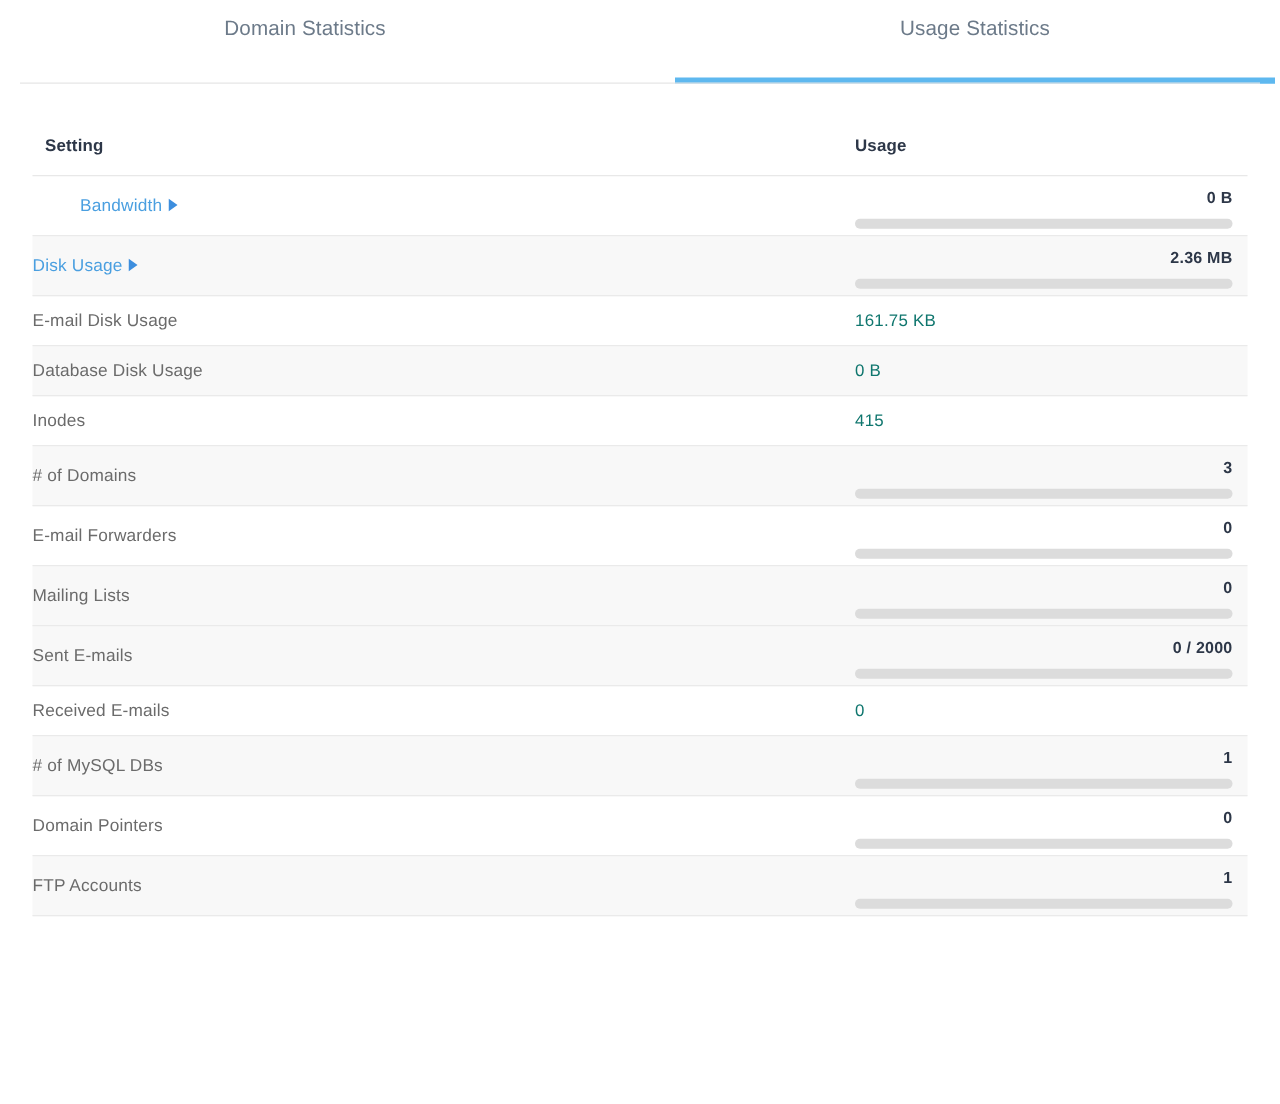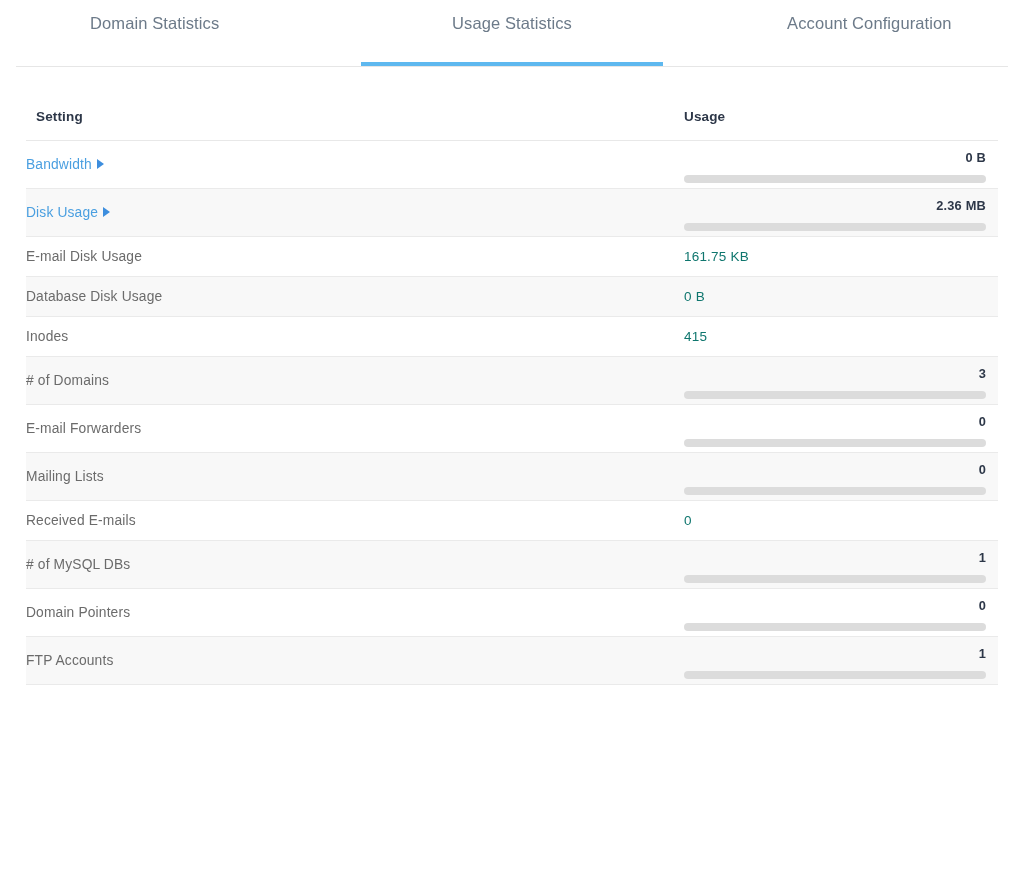--- a/index.html
+++ b/index.html
@@ -148,36 +148,35 @@
     background: #5eb8ef;
   }
 </style>
 </head>
 <body>
 
 <div class="tabbar">
   <div class="tabs" id="tabs-container">
       <div class="tab"><span class="tab-label">Domain Statistics</span></div>
       <div class="tab active"><span class="tab-label">Usage Statistics</span><div class="tab-underline" style="background: rgb(94, 184, 239);"></div></div>
-      <div class="tab"><span class="tab-label">Account Configuration</span></div>
     </div>
   <div class="tabbar-rule"></div>
 </div>
 
 <div class="table-wrap">
   <table class="table">
     <thead>
       <tr class="thead-row">
         <th class="col-setting">Setting</th>
         <th class="col-usage">Usage</th>
       </tr>
     </thead>
     <tbody id="table-body">
         <tr class="row bar">
-          <td class="cell-setting"><a style="color: rgb(74, 159, 224);"><span>Bandwidth</span><span class="tri"></span></a></td>
+          <td class="cell-setting"><a style="color: rgb(74, 159, 224); margin-left: 38px;"><span>Bandwidth</span><span class="tri"></span></a></td>
           <td class="cell-usage">
             <div class="usage-stack">
               <div class="usage-value">0 B</div>
               <div class="progress-track">
                 <div class="progress-fill" style="width: 0%; background: rgb(94, 184, 239);"></div>
               </div>
             </div>
           </td>
         </tr>
         <tr class="row bar alt">
@@ -229,20 +228,31 @@
           <td class="cell-setting"><span>Mailing Lists</span></td>
           <td class="cell-usage">
             <div class="usage-stack">
               <div class="usage-value">0</div>
               <div class="progress-track">
                 <div class="progress-fill" style="width: 0%; background: rgb(94, 184, 239);"></div>
               </div>
             </div>
           </td>
         </tr>
+        <tr class="row bar alt">
+          <td class="cell-setting"><span>Sent E-mails</span></td>
+          <td class="cell-usage">
+            <div class="usage-stack">
+              <div class="usage-value">0 / 2000</div>
+              <div class="progress-track">
+                <div class="progress-fill" style="width: 0%; background: rgb(94, 184, 239);"></div>
+              </div>
+            </div>
+          </td>
+        </tr>
         <tr class="row plain">
           <td class="cell-setting"><span>Received E-mails</span></td>
           <td class="cell-usage"><span>0</span></td>
         </tr>
         <tr class="row bar alt">
           <td class="cell-setting"><span># of MySQL DBs</span></td>
           <td class="cell-usage">
             <div class="usage-stack">
               <div class="usage-value">1</div>
               <div class="progress-track">

